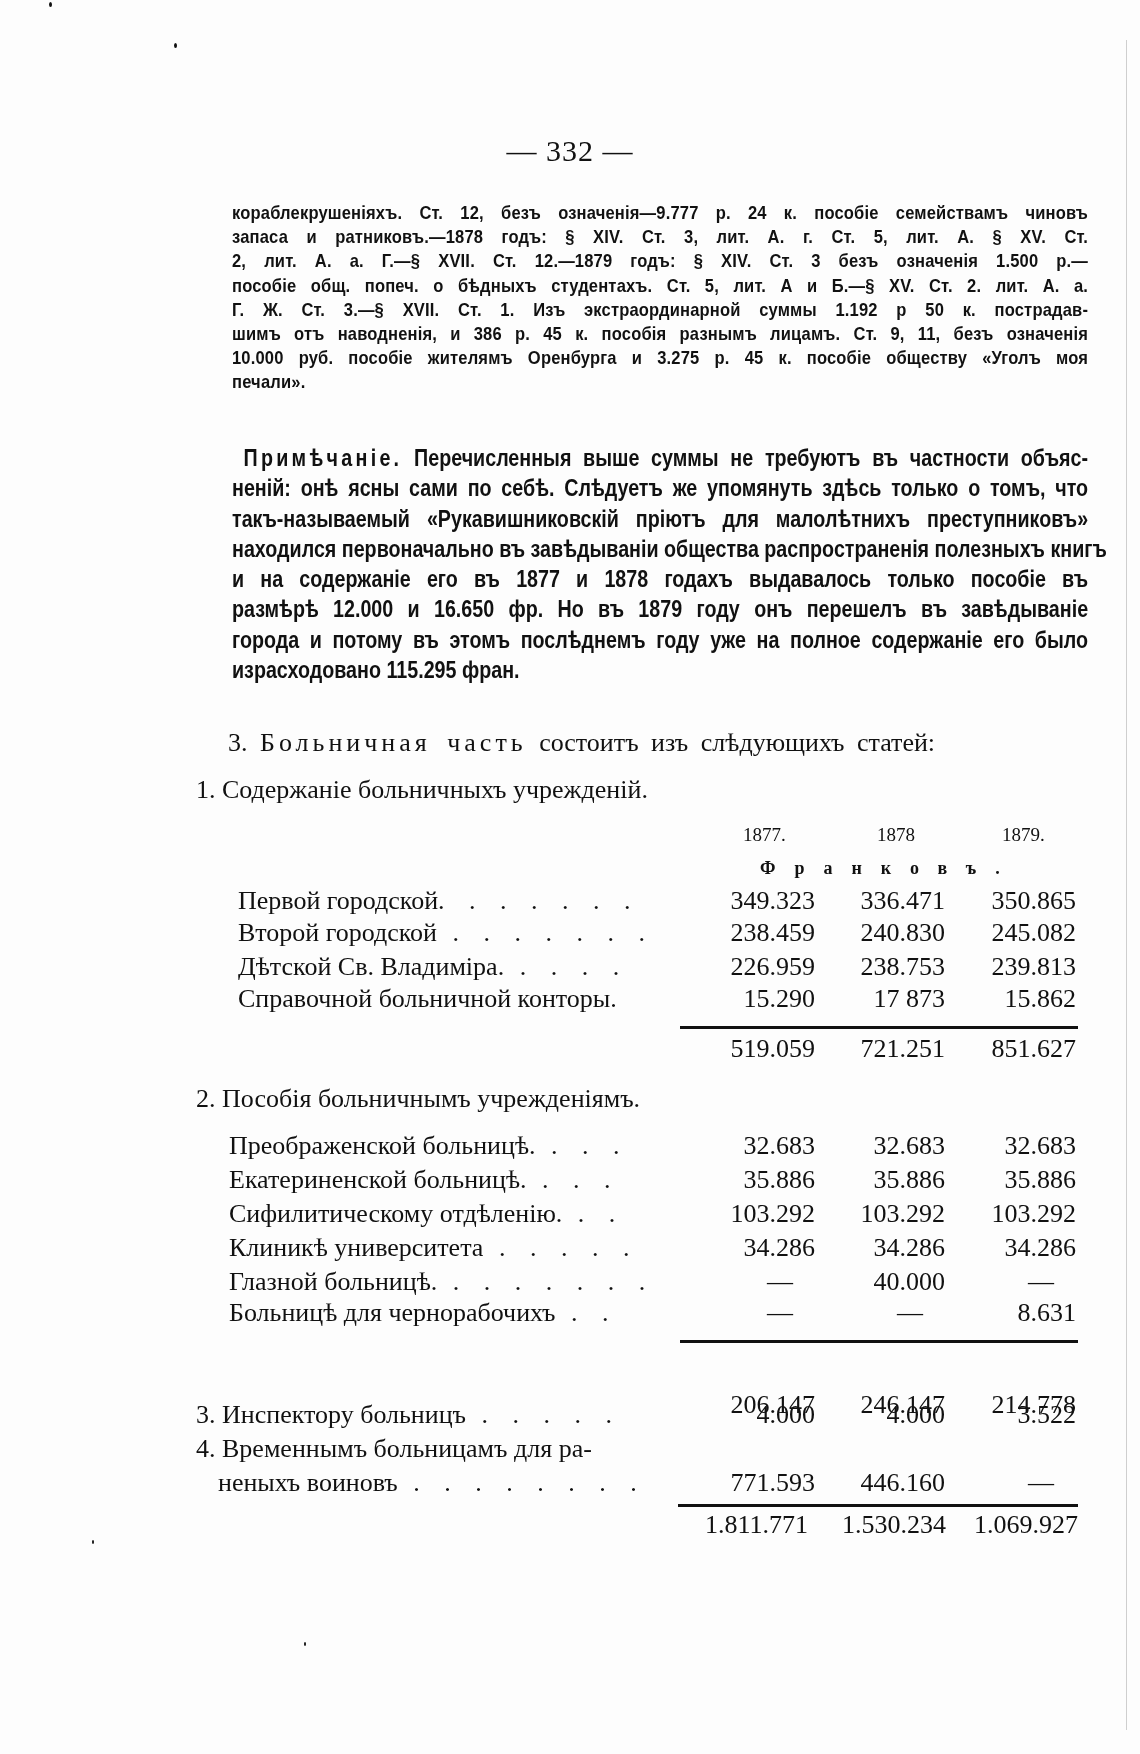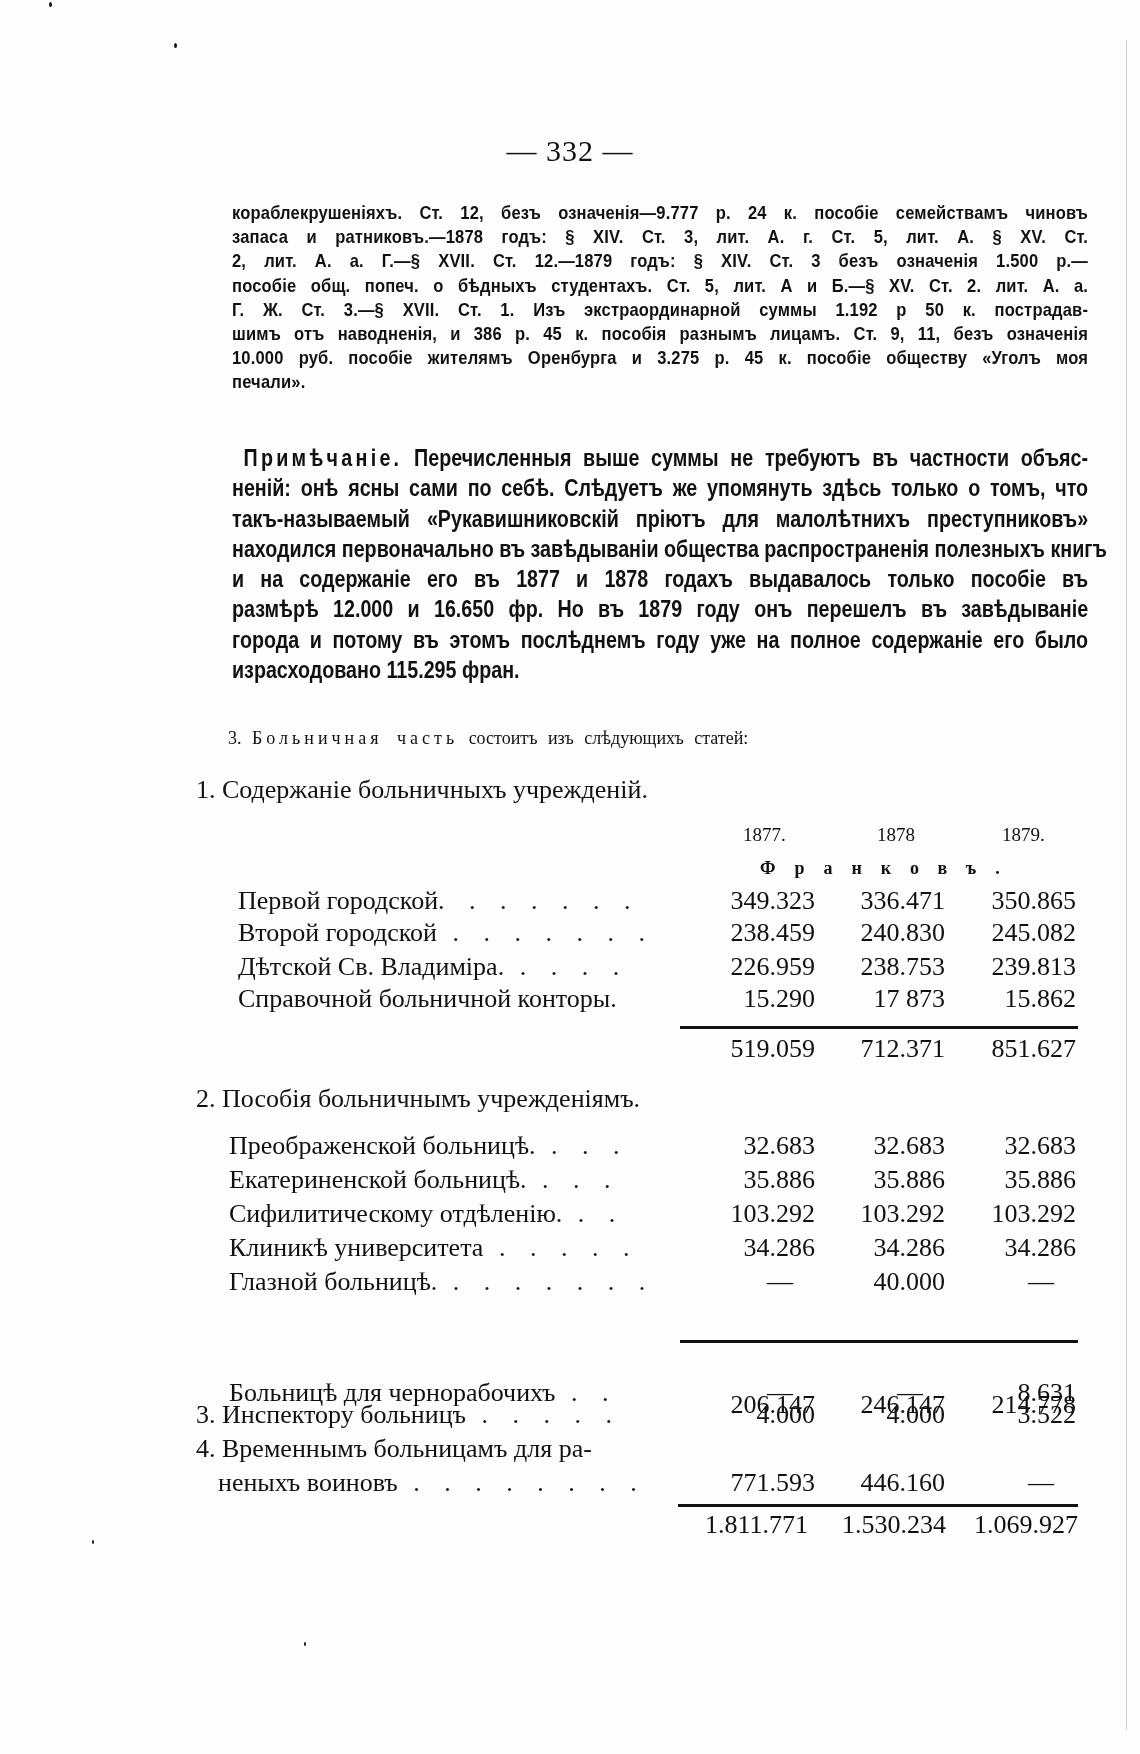--- a/index.html
+++ b/index.html
@@ -65,21 +65,21 @@
       transform-origin: left top;
     }
     .note .ln { white-space: nowrap; display: block; text-align: justify; text-align-last: justify; width: 1044px; }
     .note .ln.last { text-align-last: left; }
     .note .spaced { letter-spacing: 4px; }
 
     .section-heading {
       position: absolute;
       left: 228px;
       top: 728px;
-      font-size: 18px;
+      font-size: 26px;
       font-family: "Liberation Serif", serif;
       white-space: nowrap;
       word-spacing: 6px;
     }
     .section-heading .spaced { letter-spacing: 4px; }
     .subsection {
       position: absolute;
       font-size: 26px;
       font-family: "Liberation Serif", serif;
       white-space: nowrap;
@@ -191,21 +191,21 @@
 </div>
 <div class="tbl-row" style="top:984px;padding-left:44px;">
   <span class="label" style="left:238px;"><span>Справочной больничной конторы.</span><span class="dots"></span></span>
   <span class="val c1">15.290</span>
   <span class="val c2">17 873</span>
   <span class="val c3">15.862</span>
 </div>
 <div class="rule" style="left:680px;top:1026px;width:398px;"></div>
 <div class="tbl-row" style="top:1034px;">
   <span class="val c1">519.059</span>
-  <span class="val c2">712.371</span>
+  <span class="val c2">721.251</span>
   <span class="val c3">851.627</span>
 </div>
 
 <div class="subsection" style="left:196px;top:1084px;">2. Пособія больничнымъ учрежденіямъ.</div>
 
 <div class="tbl-row" style="top:1131px;">
   <span class="label" style="left:229px;"><span>Преображенской больницѣ.</span><span class="dots"> . . .</span></span>
   <span class="val c1">32.683</span>
   <span class="val c2">32.683</span>
   <span class="val c3">32.683</span>
@@ -227,21 +227,21 @@
   <span class="val c1">34.286</span>
   <span class="val c2">34.286</span>
   <span class="val c3">34.286</span>
 </div>
 <div class="tbl-row" style="top:1267px;">
   <span class="label" style="left:229px;"><span>Глазной больницѣ.</span><span class="dots"> . . . . . . .</span></span>
   <span class="val c1" style="padding-right:22px;width:108px;">—</span>
   <span class="val c2">40.000</span>
   <span class="val c3" style="padding-right:22px;width:108px;">—</span>
 </div>
-<div class="tbl-row" style="top:1378px;">
+<div class="tbl-row" style="top:1298px;">
   <span class="label" style="left:229px;"><span>Больницѣ для чернорабочихъ</span><span class="dots"> . .</span></span>
   <span class="val c1" style="padding-right:22px;width:108px;">—</span>
   <span class="val c2" style="padding-right:22px;width:108px;">—</span>
   <span class="val c3">8.631</span>
 </div>
 <div class="rule" style="left:680px;top:1340px;width:398px;"></div>
 <div class="tbl-row" style="top:1390px;">
   <span class="val c1">206.147</span>
   <span class="val c2">246.147</span>
   <span class="val c3">214.778</span>

